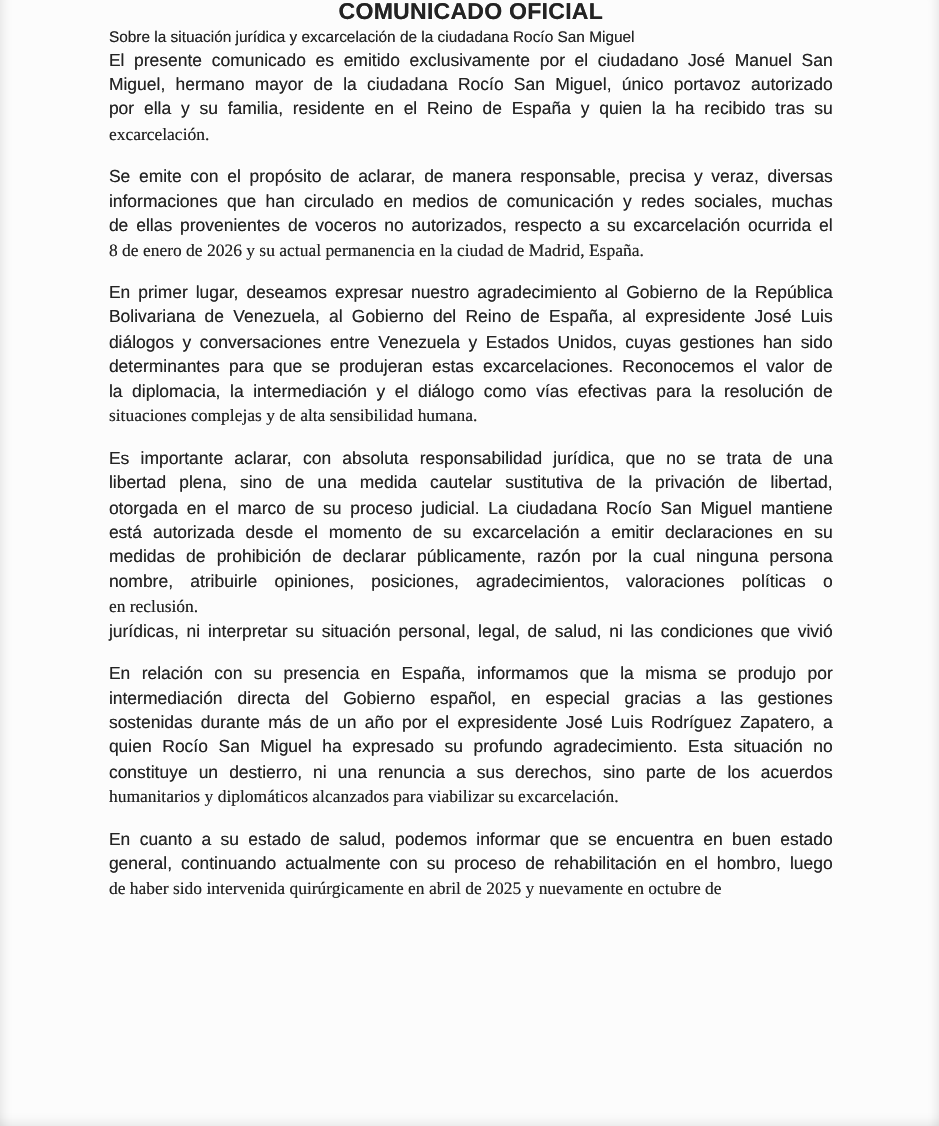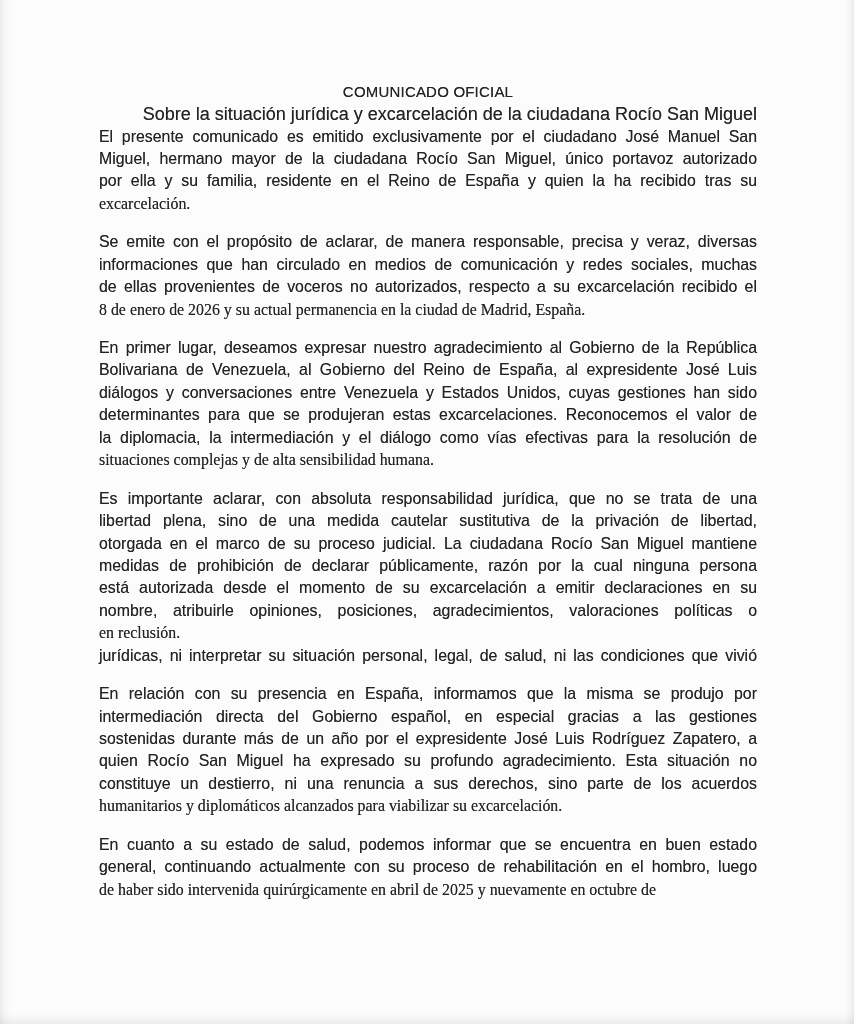--- a/index.html
+++ b/index.html
@@ -23,32 +23,31 @@
       inset -12px 0 10px -10px rgba(0,0,0,0.10),
       inset 0 -14px 12px -12px rgba(0,0,0,0.10);
   }
   .content {
     position: absolute;
     left: 99px;
     right: 97px;
     top: 0;
   }
   .doc-title {
-    margin-top: 81px;
-    font-size: 15px;
-    font-weight: normal;
+    font-size: 21px;
+    font-weight: bold;
     line-height: 22px;
     text-align: center;
     letter-spacing: 0.2px;
     text-shadow: 0 0 0.5px rgba(35,35,35,0.75);
   }
   .doc-subtitle {
-    font-size: 18px;
+    font-size: 14px;
     line-height: 22.5px;
-    text-align: right;
+    text-align: left;
     text-shadow: 0 0 0.4px rgba(35,35,35,0.6);
   }
   .body-text {
   }
   .paragraph {
     margin: 0 0 16px 0;
   }
   .line {
     font-size: 15.9px;
     line-height: 22.43px;
@@ -72,37 +71,37 @@
     <div class="body-text" id="body-text">
         <div class="paragraph">
           <div class="line">El presente comunicado es emitido exclusivamente por el ciudadano José Manuel San</div>
           <div class="line">Miguel, hermano mayor de la ciudadana Rocío San Miguel, único portavoz autorizado</div>
           <div class="line">por ella y su familia, residente en el Reino de España y quien la ha recibido tras su</div>
           <div class="line last">excarcelación.</div>
         </div>
         <div class="paragraph">
           <div class="line">Se emite con el propósito de aclarar, de manera responsable, precisa y veraz, diversas</div>
           <div class="line">informaciones que han circulado en medios de comunicación y redes sociales, muchas</div>
-          <div class="line">de ellas provenientes de voceros no autorizados, respecto a su excarcelación recibido el</div>
+          <div class="line">de ellas provenientes de voceros no autorizados, respecto a su excarcelación ocurrida el</div>
           <div class="line last">8 de enero de 2026 y su actual permanencia en la ciudad de Madrid, España.</div>
         </div>
         <div class="paragraph">
           <div class="line">En primer lugar, deseamos expresar nuestro agradecimiento al Gobierno de la República</div>
           <div class="line">Bolivariana de Venezuela, al Gobierno del Reino de España, al expresidente José Luis</div>
           <div class="line">diálogos y conversaciones entre Venezuela y Estados Unidos, cuyas gestiones han sido</div>
           <div class="line">determinantes para que se produjeran estas excarcelaciones. Reconocemos el valor de</div>
           <div class="line">la diplomacia, la intermediación y el diálogo como vías efectivas para la resolución de</div>
           <div class="line last">situaciones complejas y de alta sensibilidad humana.</div>
         </div>
         <div class="paragraph">
           <div class="line">Es importante aclarar, con absoluta responsabilidad jurídica, que no se trata de una</div>
           <div class="line">libertad plena, sino de una medida cautelar sustitutiva de la privación de libertad,</div>
           <div class="line">otorgada en el marco de su proceso judicial. La ciudadana Rocío San Miguel mantiene</div>
+          <div class="line">está autorizada desde el momento de su excarcelación a emitir declaraciones en su</div>
           <div class="line">medidas de prohibición de declarar públicamente, razón por la cual ninguna persona</div>
-          <div class="line">está autorizada desde el momento de su excarcelación a emitir declaraciones en su</div>
           <div class="line">nombre, atribuirle opiniones, posiciones, agradecimientos, valoraciones políticas o</div>
           <div class="line last">en reclusión.</div>
           <div class="line">jurídicas, ni interpretar su situación personal, legal, de salud, ni las condiciones que vivió</div>
         </div>
         <div class="paragraph">
           <div class="line">En relación con su presencia en España, informamos que la misma se produjo por</div>
           <div class="line">intermediación directa del Gobierno español, en especial gracias a las gestiones</div>
           <div class="line">sostenidas durante más de un año por el expresidente José Luis Rodríguez Zapatero, a</div>
           <div class="line">quien Rocío San Miguel ha expresado su profundo agradecimiento. Esta situación no</div>
           <div class="line">constituye un destierro, ni una renuncia a sus derechos, sino parte de los acuerdos</div>

